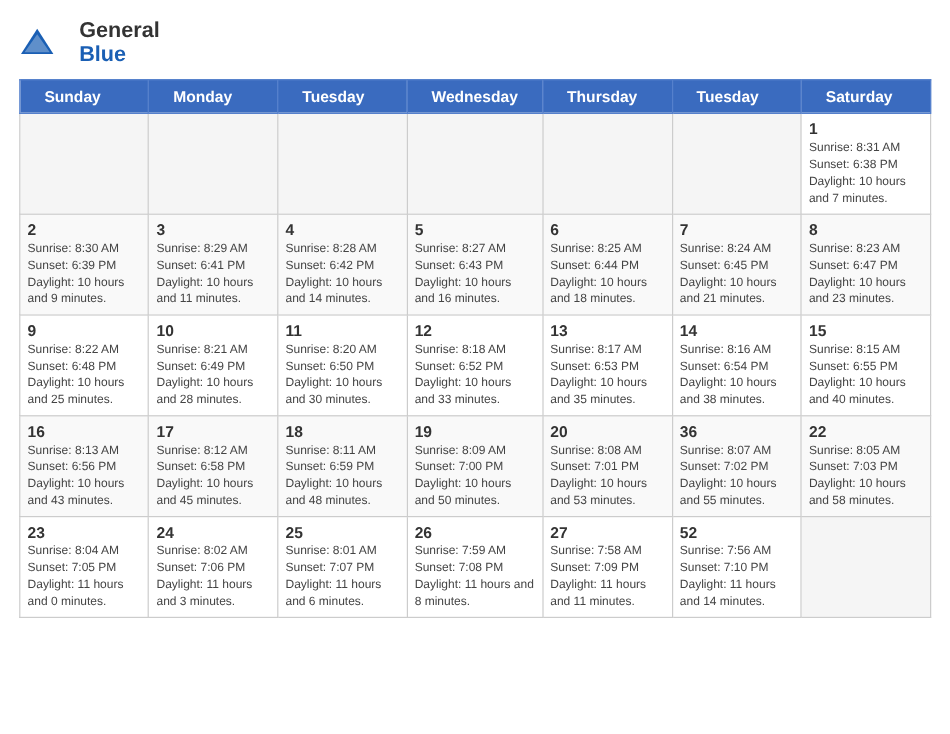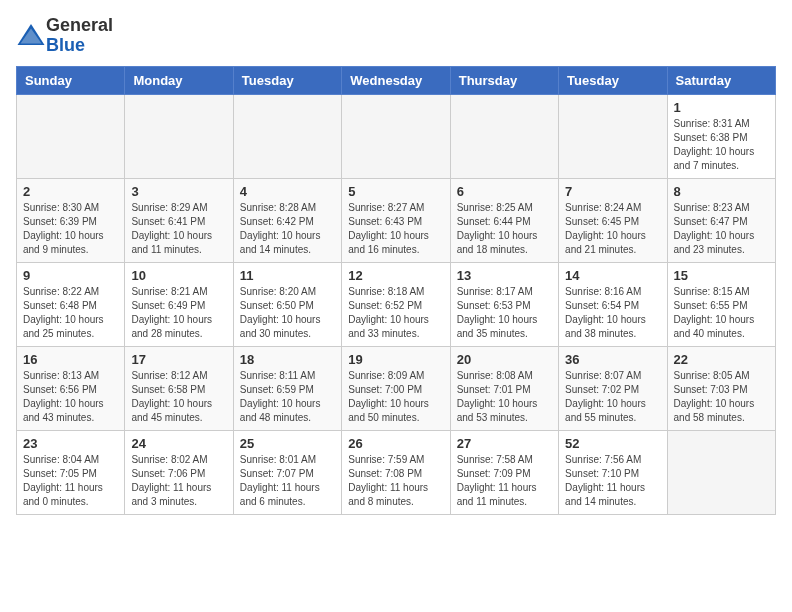--- a/index.html
+++ b/index.html
@@ -12,21 +12,21 @@
     }
     .header {
       display: flex;
       justify-content: space-between;
       align-items: flex-start;
       margin-bottom: 10px;
     }
     .logo {
       display: flex;
       align-items: center;
-      gap: 0;
+      gap: 20px;
     }
     .logo-text {
       font-size: 18px;
       font-weight: bold;
       line-height: 1.1;
     }
     .logo-general { color: #333; }
     .logo-blue { color: #1a5fb4; }
     .logo-icon {
       width: 30px;
@@ -48,21 +48,21 @@
     .calendar {
       width: 100%;
       border-collapse: collapse;
       border: 1px solid #ccc;
     }
     .calendar th {
       background-color: #3a6bbf;
       color: white;
       font-size: 13px;
       font-weight: bold;
-      padding: 6px 8px;
+      padding: 6px 20px;
       text-align: left;
       border: 1px solid #5580cc;
     }
     .calendar td {
       width: 14.28%;
       vertical-align: top;
       border: 1px solid #ccc;
       padding: 5px 6px;
       min-height: 80px;
       height: 80px;

